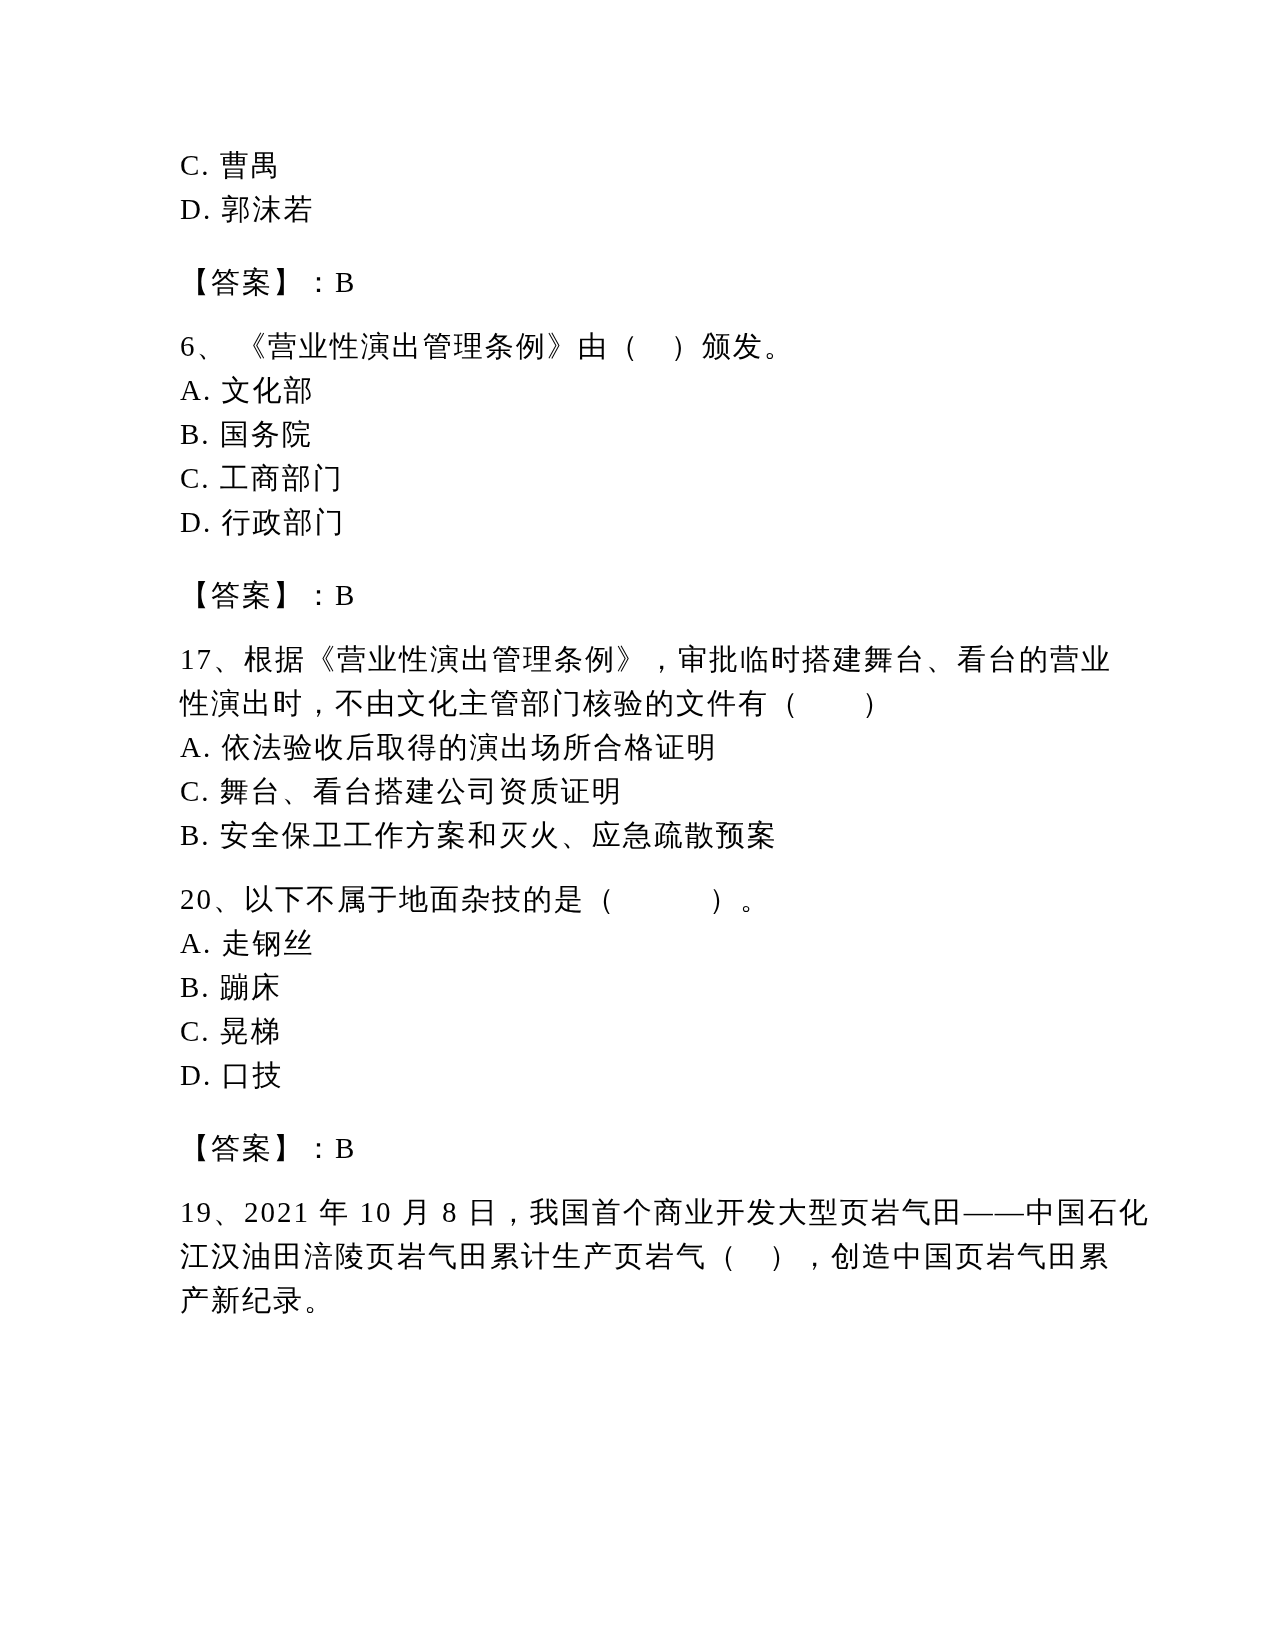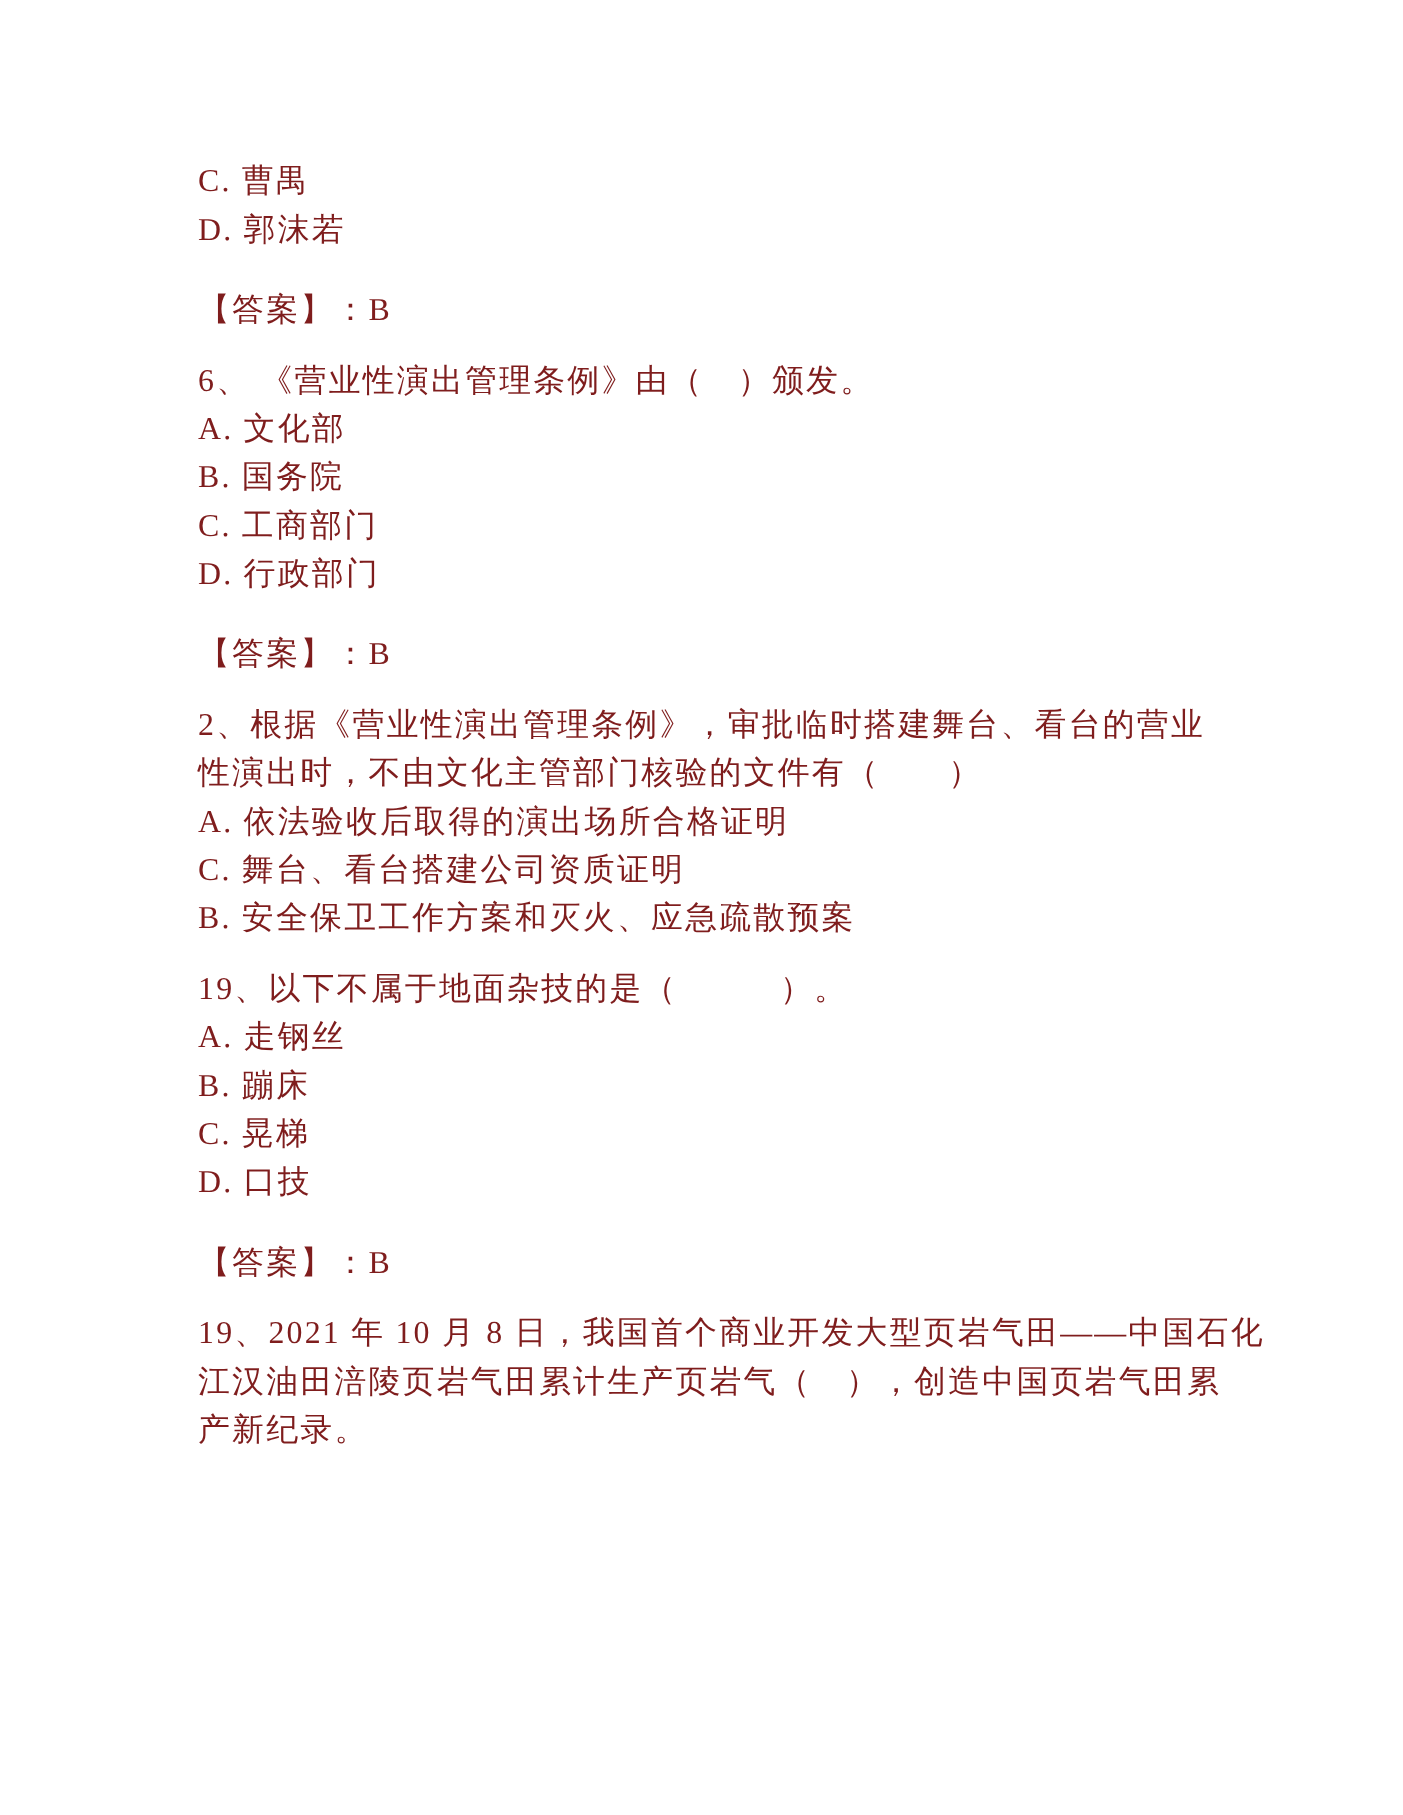--- a/index.html
+++ b/index.html
@@ -20,21 +20,21 @@
     top: 143px;
     left: 180px;
     width: 1000px;
   }
   .line {
     height: 44px;
     line-height: 44px;
     font-size: 29px;
     letter-spacing: 2px;
     white-space: nowrap;
-    color: #7f1d1d;
+    color: #000000;
   }
   .answer {
     margin-top: 29px;
   }
   .question {
     margin-top: 20px;
   }
 </style>
 </head>
 <body>
@@ -43,26 +43,26 @@
   <div class="doc">
     <div class="line">C. 曹禺</div>
     <div class="line">D. 郭沫若</div>
     <div class="line answer">【答案】：B</div>
     <div class="line question">6、 《营业性演出管理条例》由（　）颁发。</div>
     <div class="line">A. 文化部</div>
     <div class="line">B. 国务院</div>
     <div class="line">C. 工商部门</div>
     <div class="line">D. 行政部门</div>
     <div class="line answer">【答案】：B</div>
-    <div class="line question">2、根据《营业性演出管理条例》，审批临时搭建舞台、看台的营业</div>
+    <div class="line question">17、根据《营业性演出管理条例》，审批临时搭建舞台、看台的营业</div>
     <div class="line">性演出时，不由文化主管部门核验的文件有（　　）</div>
     <div class="line">A. 依法验收后取得的演出场所合格证明</div>
     <div class="line">C. 舞台、看台搭建公司资质证明</div>
     <div class="line">B. 安全保卫工作方案和灭火、应急疏散预案</div>
-    <div class="line question">19、以下不属于地面杂技的是（　　　）。</div>
+    <div class="line question">20、以下不属于地面杂技的是（　　　）。</div>
     <div class="line">A. 走钢丝</div>
     <div class="line">B. 蹦床</div>
     <div class="line">C. 晃梯</div>
     <div class="line">D. 口技</div>
     <div class="line answer">【答案】：B</div>
     <div class="line question">19、2021 年 10 月 8 日，我国首个商业开发大型页岩气田——中国石化</div>
     <div class="line">江汉油田涪陵页岩气田累计生产页岩气（　），创造中国页岩气田累</div>
     <div class="line">产新纪录。</div>
   </div>
 </div>

